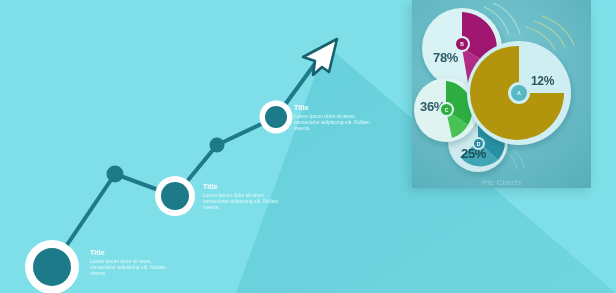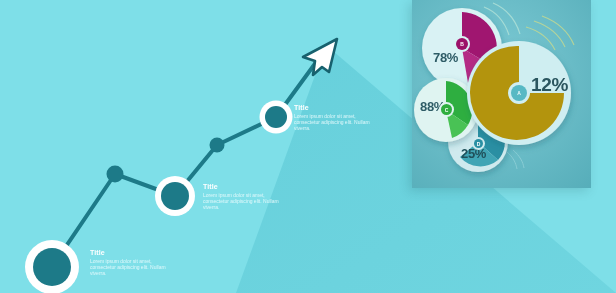--- a/index.html
+++ b/index.html
@@ -77,21 +77,21 @@
   }
   .pie-pct {
     position: absolute;
     font-size: 15px;
     font-weight: bold;
     color: #2e5c66;
     letter-spacing: -0.3px;
     white-space: nowrap;
   }
   #pct-78 { left: 21px; top: 50px; font-size: 13px; }
-  #pct-12 { left: 119px; top: 74px; font-size: 19px; color:#2b565f; }
+  #pct-12 { left: 119px; top: 74px; font-size: 12px; color:#2b565f; }
   #pct-36 { left: 8px;  top: 99px;  font-size: 13px; }
   #pct-25 { left: 49px; top: 146px; font-size: 13px; color:#20505a; }
 
   .pie-badge {
     position: absolute;
     border-radius: 50%;
     display: flex;
     align-items: center;
     justify-content: center;
     font-size: 5px;
@@ -221,23 +221,24 @@
       </g>
 
       <g filter="url(#softShadow)">
         <circle cx="107" cy="93" r="52" fill="#cfeef1"></circle>
         <path d="M107,93 L107,46 A47,47 0 1,0 152,93 L107,93 Z" fill="#b39410"></path>
       </g>
     </svg>
 
     <span class="pie-pct" id="pct-78">78%</span>
     <span class="pie-pct" id="pct-12">12%</span>
-    <span class="pie-pct" id="pct-36">88%</span>
+    <span class="pie-pct" id="pct-36">36%</span>
     <span class="pie-pct" id="pct-25">25%</span>
 
     <span class="pie-badge" id="badge-b">B</span>
     <span class="pie-badge" id="badge-a">A</span>
     <span class="pie-badge" id="badge-c">C</span>
     <span class="pie-badge" id="badge-d">D</span>
 
+    <div id="panel-caption">Pie Charts</div>
   </div>
 
 </div>
 
 </body></html>

